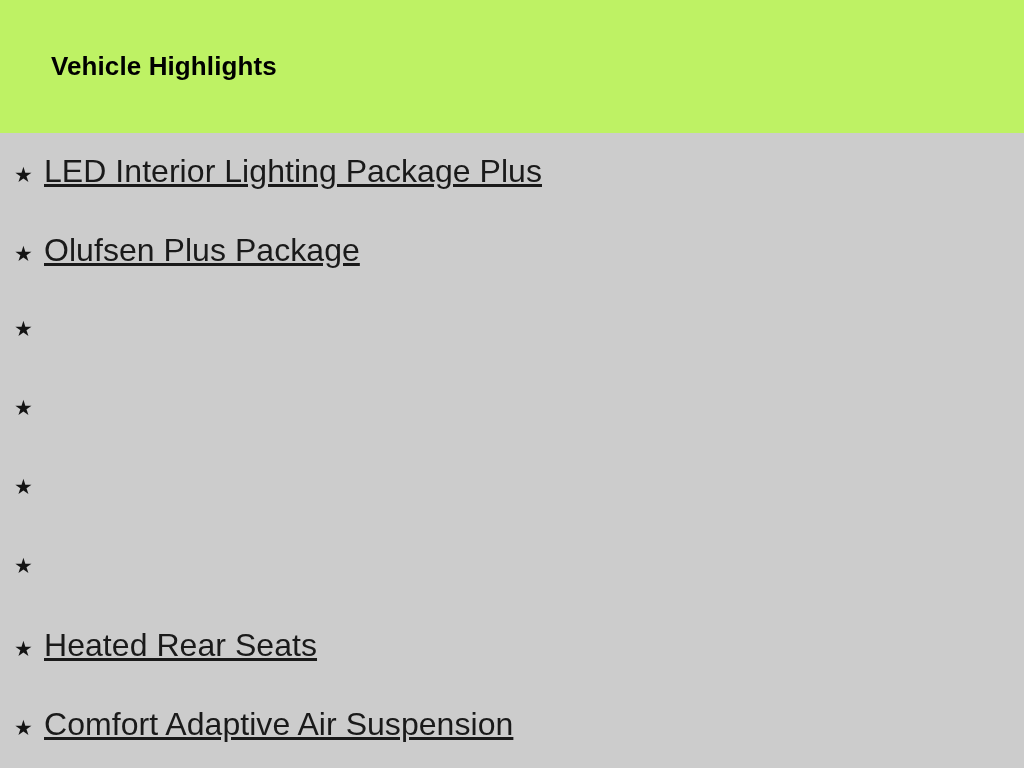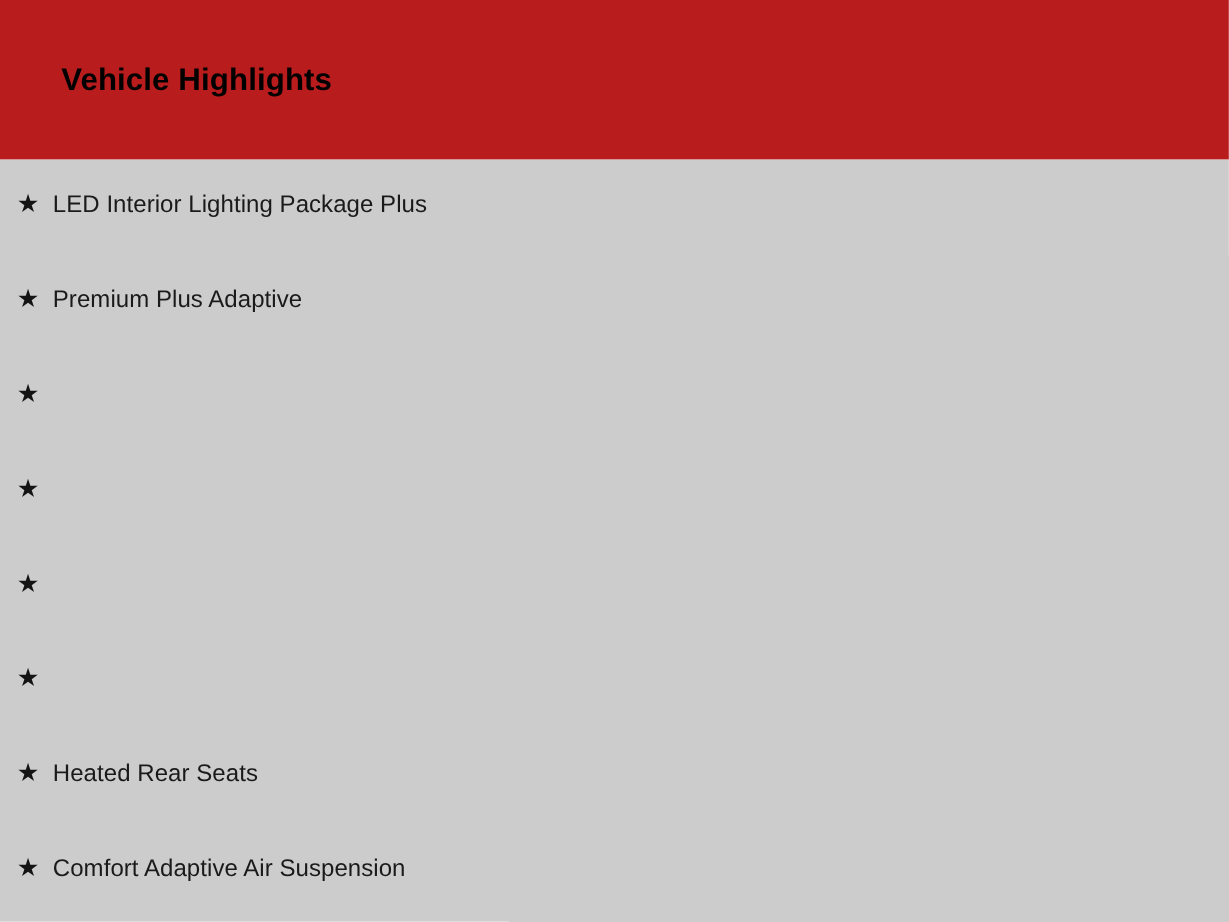--- a/index.html
+++ b/index.html
@@ -22,21 +22,21 @@
     background: #ffffff;
   }
 
   
   .header {
     position: absolute;
     left: 0;
     top: 0;
     width: 1024px;
     height: 133px;
-    background: #b91c1c;
+    background: #bef264;
     box-sizing: border-box;
   }
 
   .header-title {
     position: absolute;
     left: 51px;
     top: 50px;
     margin: 0;
     font-size: 26px;
     font-weight: bold;
@@ -87,24 +87,25 @@
     display: inline-block;
     width: 30px;
     font-size: 21px;
     line-height: 26px;
     color: #141414;
     text-align: left;
   }
 
   .highlight-label {
     flex: 0 0 auto;
-    font-size: 20px;
+    font-size: 32px;
     line-height: 26px;
     color: #1a1a1a;
     letter-spacing: 0.05px;
+    text-decoration: underline;
   }
 </style>
 </head>
 <body>
 
 <div class="page">
 
   <div class="header">
     <h1 class="header-title">Vehicle Highlights</h1>
   </div>
@@ -112,21 +113,21 @@
   <div class="highlights-panel">
     <ul class="highlights-list">
 
       <li class="highlight-item">
         <span class="star-icon">★</span>
         <span class="highlight-label">LED Interior Lighting Package Plus</span>
       </li>
 
       <li class="highlight-item">
         <span class="star-icon">★</span>
-        <span class="highlight-label">Premium Plus Adaptive</span>
+        <span class="highlight-label">Olufsen Plus Package</span>
       </li>
 
       <li class="highlight-item">
         <span class="star-icon">★</span>
       </li>
 
       <li class="highlight-item">
         <span class="star-icon">★</span>
       </li>
 

